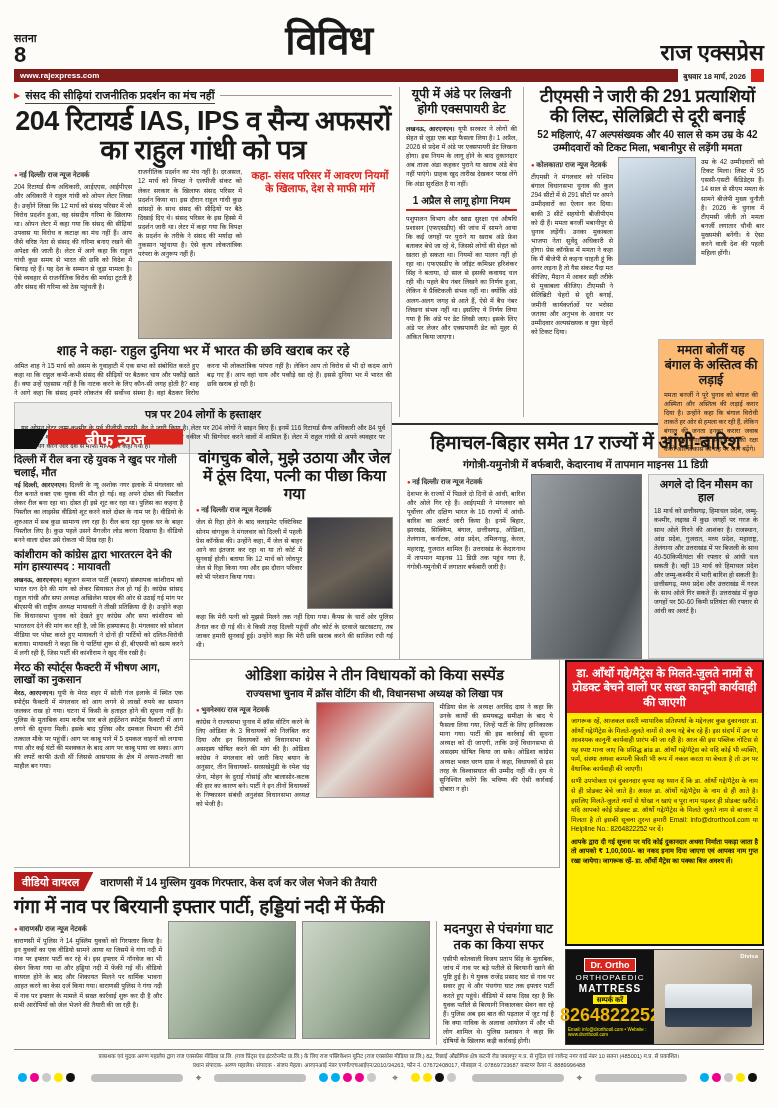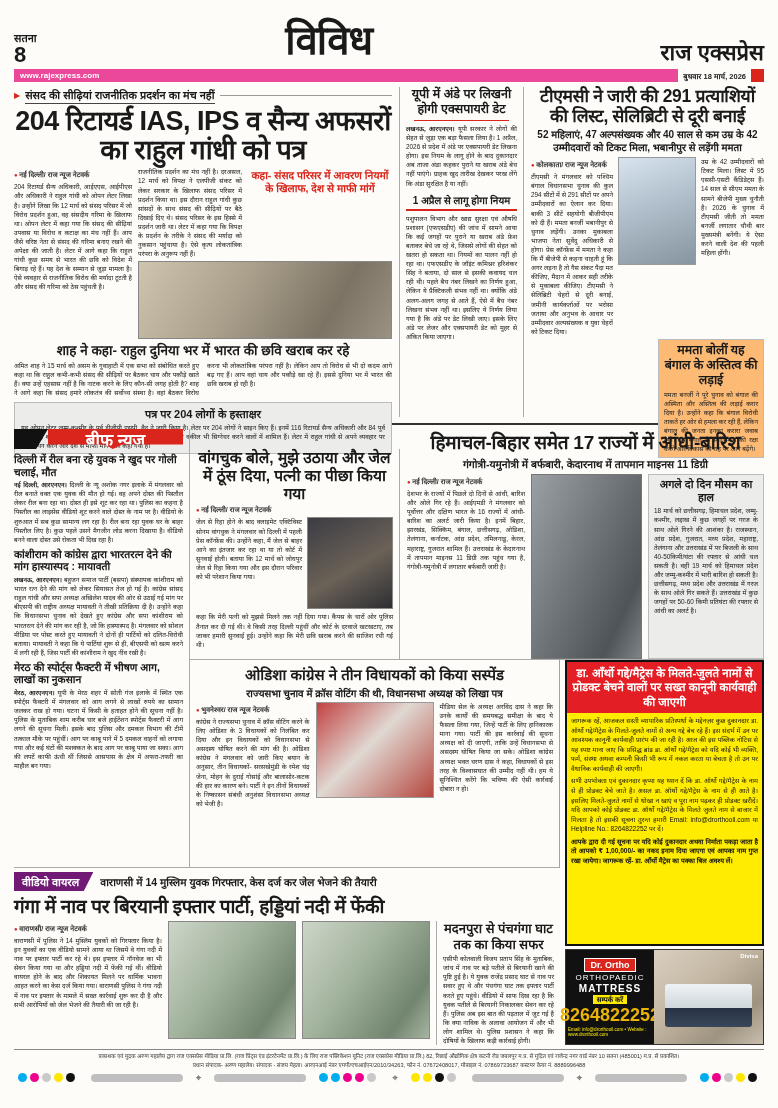--- a/index.html
+++ b/index.html
@@ -8,21 +8,21 @@
           padding:12px 14px 0 14px; overflow:hidden; color:#1a1a1a; }
 
   
   .mast { display:flex; align-items:flex-end; justify-content:space-between; height:54px; }
   .mast-left { line-height:1; }
   .mast-left .ed { font-size:11px; font-weight:bold; }
   .mast-left .pg { font-size:22px; font-weight:bold; }
   .mast-center { font-size:40px; font-weight:900; letter-spacing:-1px; transform:translateX(-20px); }
   .mast-right { font-size:22px; font-weight:900; }
   .redbar { display:flex; justify-content:space-between; align-items:center; margin-top:3px; height:13px; }
-  .redbar .bar { background:#ec4899; color:#fff; font-size:8px; font-weight:bold; flex:1;
+  .redbar .bar { background:#7f1d1d; color:#fff; font-size:8px; font-weight:bold; flex:1;
                  padding:1px 6px; height:13px; display:flex; align-items:center; }
   .redbar .date { font-size:7.5px; font-weight:bold; color:#222; padding:0 5px; white-space:nowrap; }
   .redbar .sq { width:13px; height:13px; background:#d9251c; }
 
   
   .byline { font-size:7px; font-weight:bold; color:#333; margin:3px 0; }
   .byline::before { content:"● "; color:#d9251c; font-size:6px; }
   .body { font-size:6.4px; line-height:1.42; text-align:justify; color:#222; }
   .dl { font-weight:bold; }
   .photo { background:linear-gradient(135deg,#b9b0a2,#8d8578 55%,#6e675d); border:1px solid #999; }
@@ -115,21 +115,21 @@
   .ortho-c { background:#ffec00; color:#111; font-size:7px; font-weight:bold; padding:0 4px; }
   .ortho-ph { font-size:18px; font-weight:900; color:#eab308; }
   .ortho-em { font-size:4.6px; color:#ffec00; }
   .ortho-r { flex:1; position:relative; background:linear-gradient(140deg,#d9cfc0,#c4b8a4 40%,#9e9380 75%,#c9bfae); }
   .ortho-r .wm { position:absolute; top:3px; right:5px; font-size:6px; color:#fff; font-weight:bold; }
   .mattress { position:absolute; left:10%; bottom:18%; width:80%; height:46%; background:linear-gradient(#eef2f4,#cfd8dd 55%,#273244 56%,#3a465a); border-radius:3px; }
 
   
   .iftar { grid-area:iftar; padding:4px 6px 0 0; border-top:1px solid #aaa; }
   .iftar-top { display:flex; align-items:center; gap:7px; }
-  .vtag { background:#701a75; color:#fff; font-size:11px; font-weight:900; padding:2px 14px 2px 8px;
+  .vtag { background:#b91c1c; color:#fff; font-size:11px; font-weight:900; padding:2px 14px 2px 8px;
           clip-path:polygon(0 0,100% 0,88% 100%,0 100%); }
   .iftar-k { font-size:10.5px; font-weight:900; }
   .iftar-h { font-size:19px; font-weight:900; letter-spacing:-0.3px; margin:2px 0 2px; }
   .iftar-row { display:flex; gap:6px; }
   .iftar-c1 { width:148px; }
   .iftar-ph1, .iftar-ph2 { width:128px; height:118px; background:linear-gradient(125deg,#cdd6c8,#9fb09a 45%,#72856f 80%,#a7b5a2); border:1px solid #888; }
   .iftar-sub { flex:1; border-left:1px solid #aaa; padding-left:6px; }
   .iftar-sub .t { font-size:13px; font-weight:900; text-align:center; line-height:1.2; margin-bottom:2px; }
 
   

